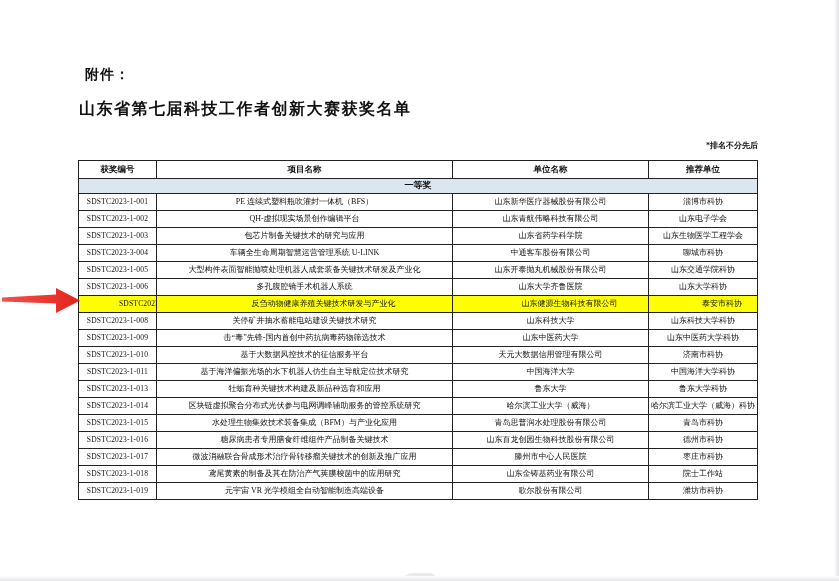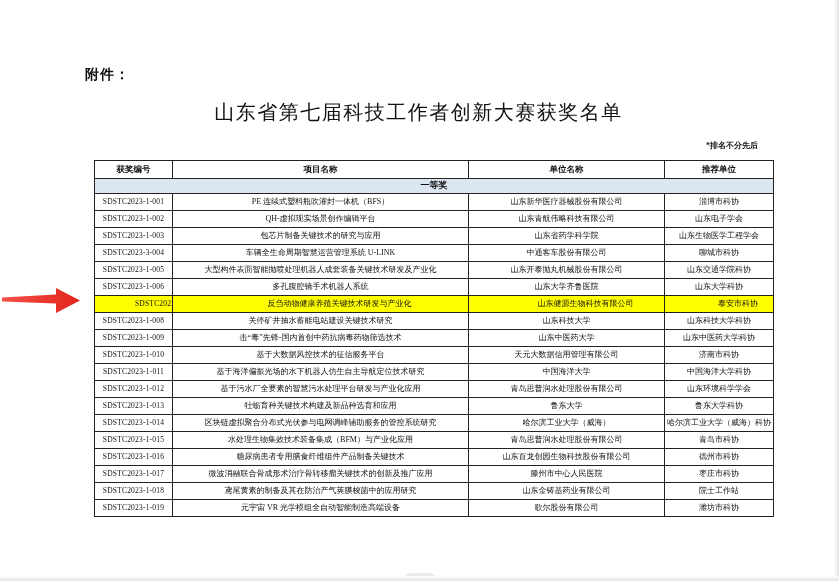--- a/index.html
+++ b/index.html
@@ -8,26 +8,26 @@
     background:#ffffff;
     font-family:"Liberation Serif","DejaVu Serif",serif;
     color:#111;
   }
   .edge-right{position:absolute;top:0;right:0;width:5px;height:100%;
     background:linear-gradient(to right,#ffffff,#e3e3e5);}
   .edge-bottom{position:absolute;left:0;bottom:0;width:100%;height:5px;
     background:linear-gradient(to bottom,#ffffff,#e3e3e5);}
 
   .attachment{position:absolute;left:85px;top:66px;font-size:14px;font-weight:bold;letter-spacing:1px;}
-  .doc-title{position:absolute;left:79px;top:99px;width:679px;text-align:center;
-    font-size:20px;font-weight:normal;letter-spacing:1.5px;}
+  .doc-title{position:absolute;left:79px;top:99px;width:679px;
+    font-size:16px;font-weight:bold;letter-spacing:1.5px;}
   .ranking-note{position:absolute;left:79px;top:140px;width:679px;text-align:right;
     font-size:8px;font-weight:bold;}
 
-  table.awards{position:absolute;left:94px;top:160px;width:679px;
+  table.awards{position:absolute;left:78px;top:160px;width:679px;
     border-collapse:collapse;table-layout:fixed;}
   table.awards td,table.awards th{
     border:1px solid #222;padding:0 2px;text-align:center;vertical-align:middle;
     overflow:hidden;white-space:nowrap;line-height:1.05;}
   table.awards{border:1.5px solid #111;}
   tr.head{height:18px;}
   tr.head th{font-size:8.5px;font-weight:bold;background:#ffffff;}
   tr.section{height:15px;padding-left:16px;}
   tr.section td{font-size:9px;font-weight:bold;background:var(--section_bg);}
   tr.data{height:17px;}
@@ -129,26 +129,20 @@
         <td>天元大数据信用管理有限公司</td>
         <td>济南市科协</td>
       </tr>
       <tr class="data">
         <td class="code">SDSTC2023-1-011</td>
         <td>基于海洋偏振光场的水下机器人仿生自主导航定位技术研究</td>
         <td>中国海洋大学</td>
         <td>中国海洋大学科协</td>
       </tr>
       <tr class="data">
-        <td class="code">SDSTC2023-1-012</td>
-        <td>基于污水厂全要素的智慧污水处理平台研发与产业化应用</td>
-        <td>青岛思普润水处理股份有限公司</td>
-        <td>山东环境科学学会</td>
-      </tr>
-      <tr class="data">
         <td class="code">SDSTC2023-1-013</td>
         <td>牡蛎育种关键技术构建及新品种选育和应用</td>
         <td>鲁东大学</td>
         <td>鲁东大学科协</td>
       </tr>
       <tr class="data">
         <td class="code">SDSTC2023-1-014</td>
         <td>区块链虚拟聚合分布式光伏参与电网调峰辅助服务的管控系统研究</td>
         <td>哈尔滨工业大学（威海）</td>
         <td>哈尔滨工业大学（威海）科协</td>

